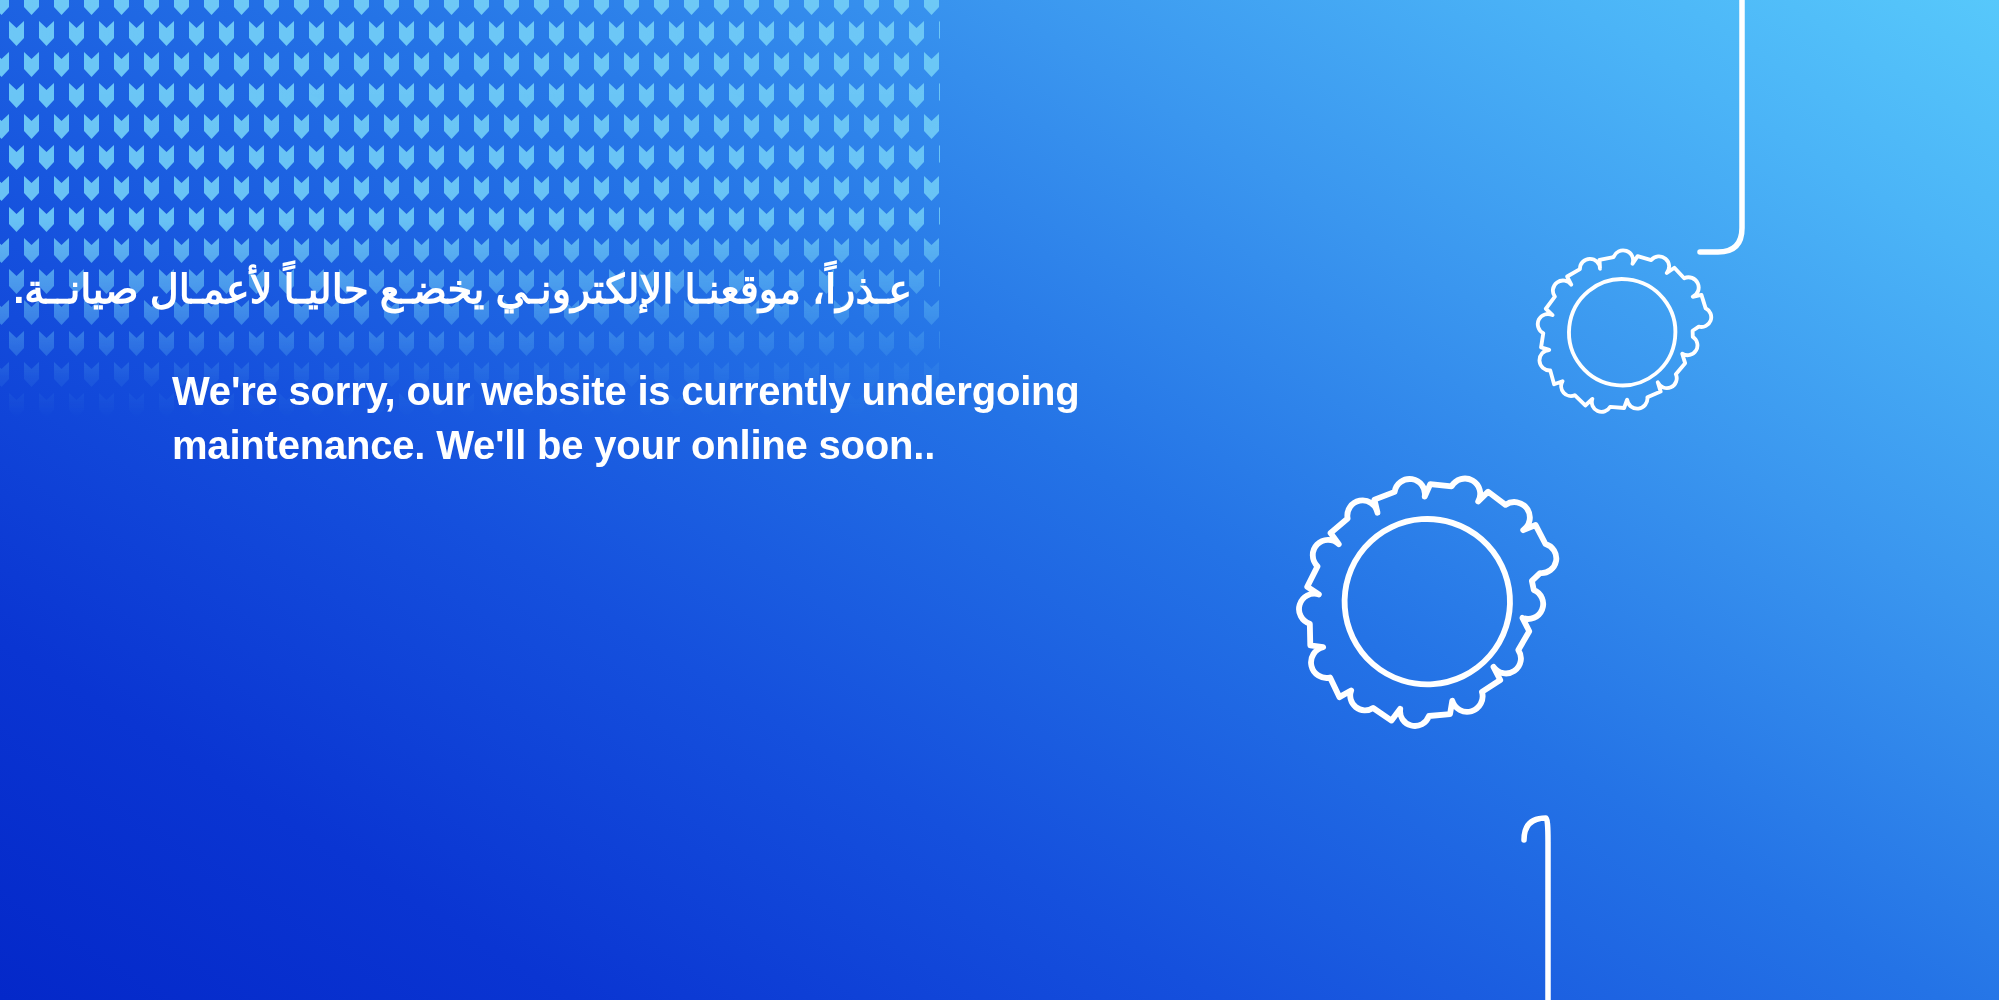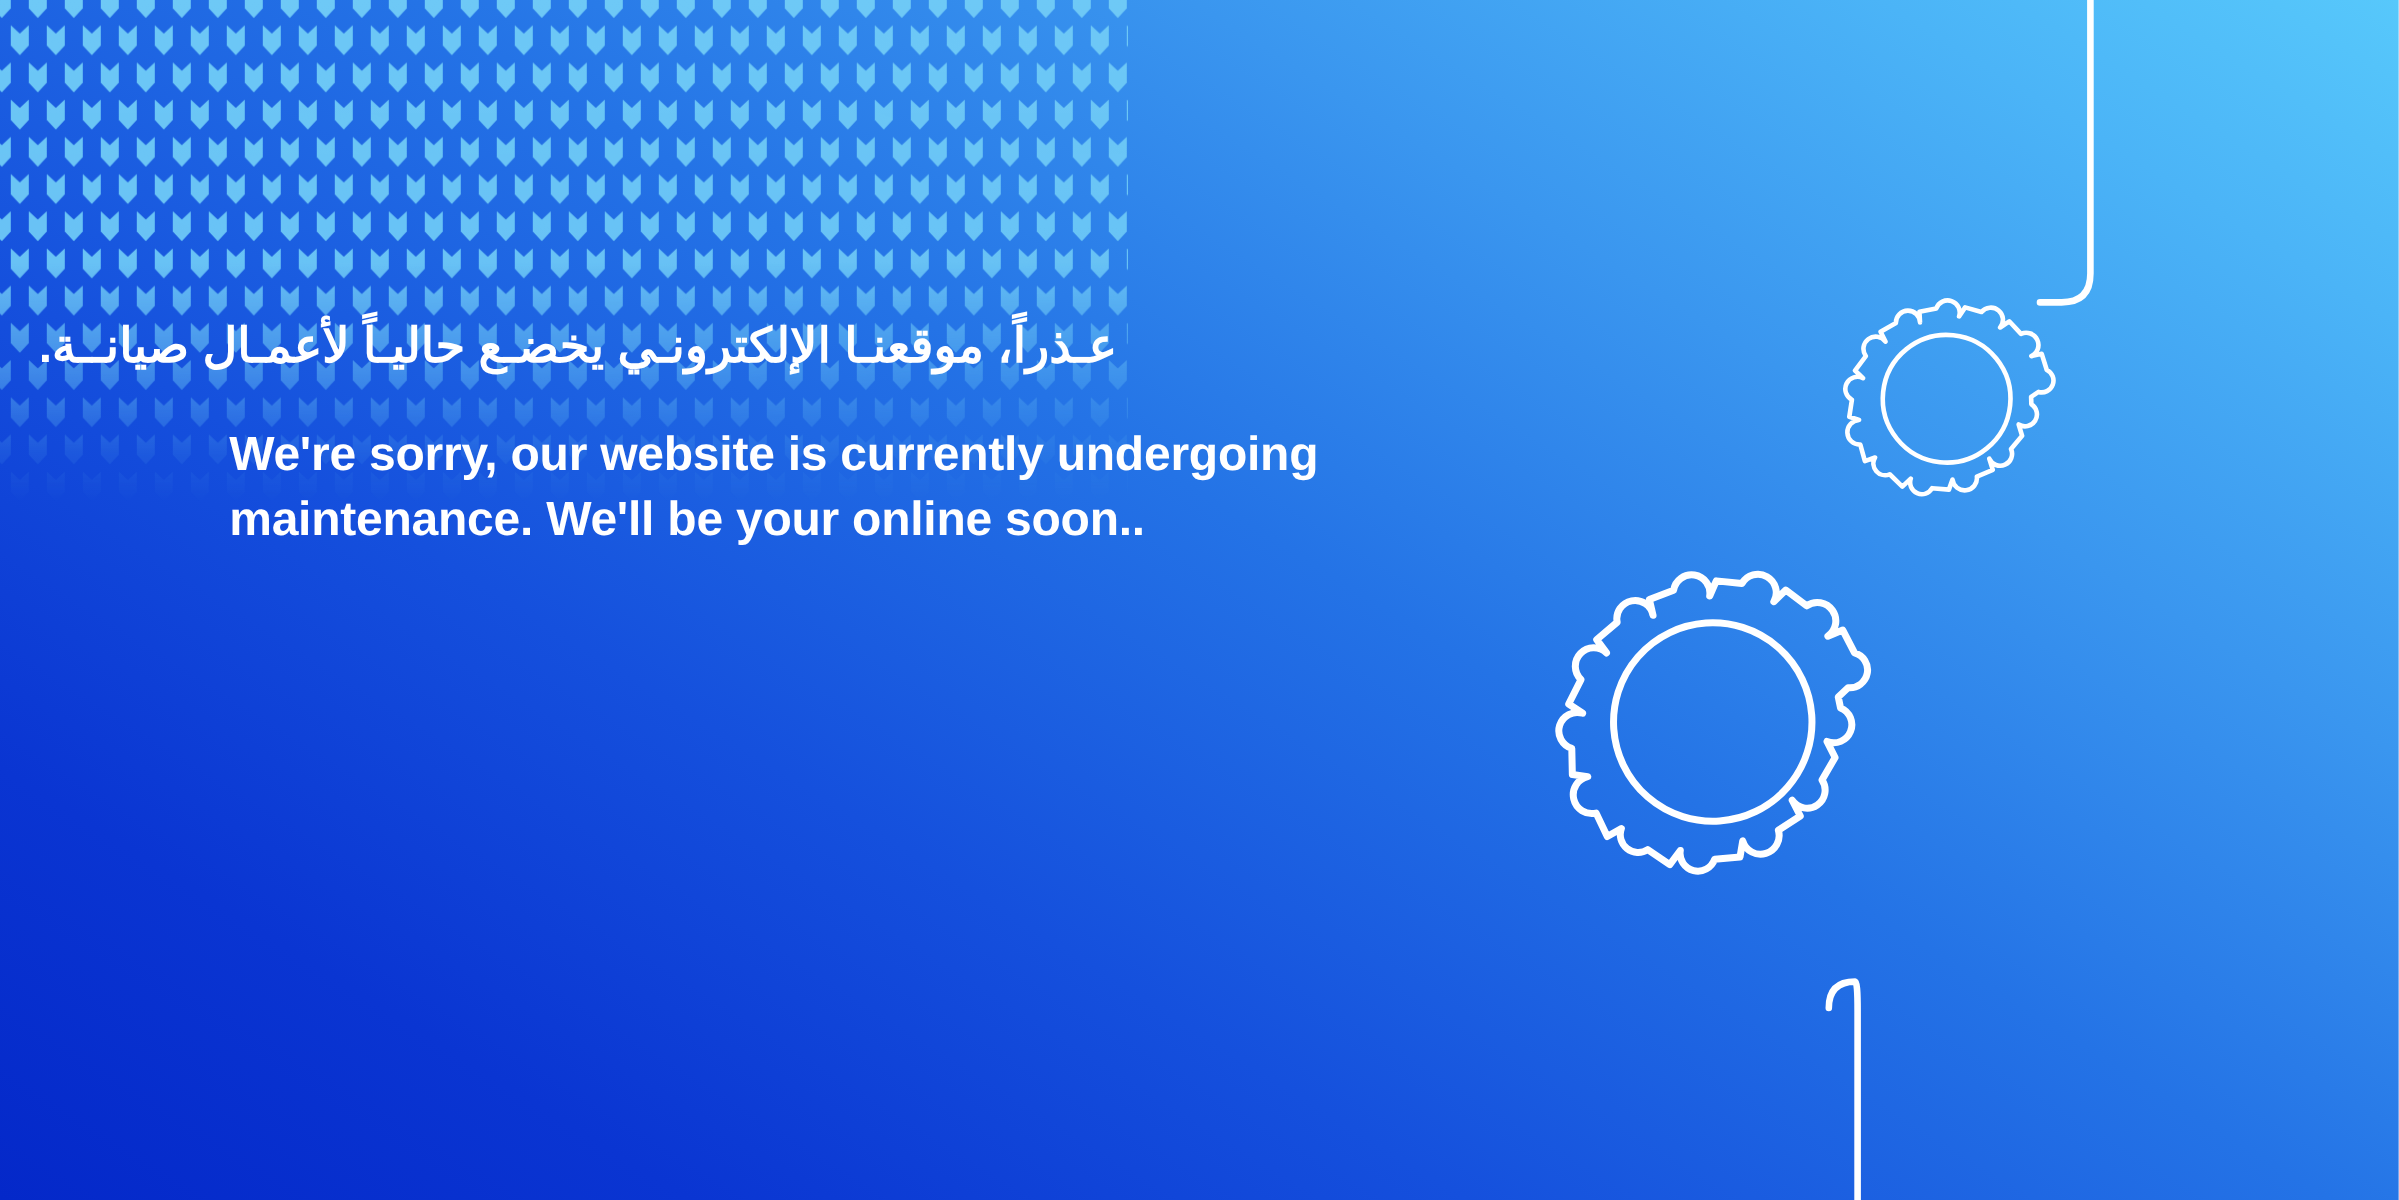--- a/index.html
+++ b/index.html
@@ -43,40 +43,40 @@
     position:absolute;
     left:0; top:0;
     width:1999px; height:1000px;
     pointer-events:none;
   }
   #gear-layer svg { display:block; width:1999px; height:1000px; }
 
   
   #message-block {
     position:absolute;
-    left:191px;
+    left:172px;
     top:262px;
     width:1000px;
   }
 
   .arabic-lines {
     direction:rtl;
     text-align:right;
     color:#ffffff;
     font-size:40px;
     line-height:54px;
     font-weight:700;
     letter-spacing:0px;
     width:740px;
     text-rendering:optimizeLegibility;
   }
   .arabic-lines .ar-line { display:block; white-space:nowrap; }
 
   .english-lines {
-    margin-top:36px;
+    margin-top:48px;
     color:#ffffff;
     font-size:40px;
     line-height:54px;
     font-weight:700;
     text-align:left;
     letter-spacing:-0.2px;
   }
   .english-lines .en-line { display:block; white-space:nowrap; }
 </style>
 </head>

